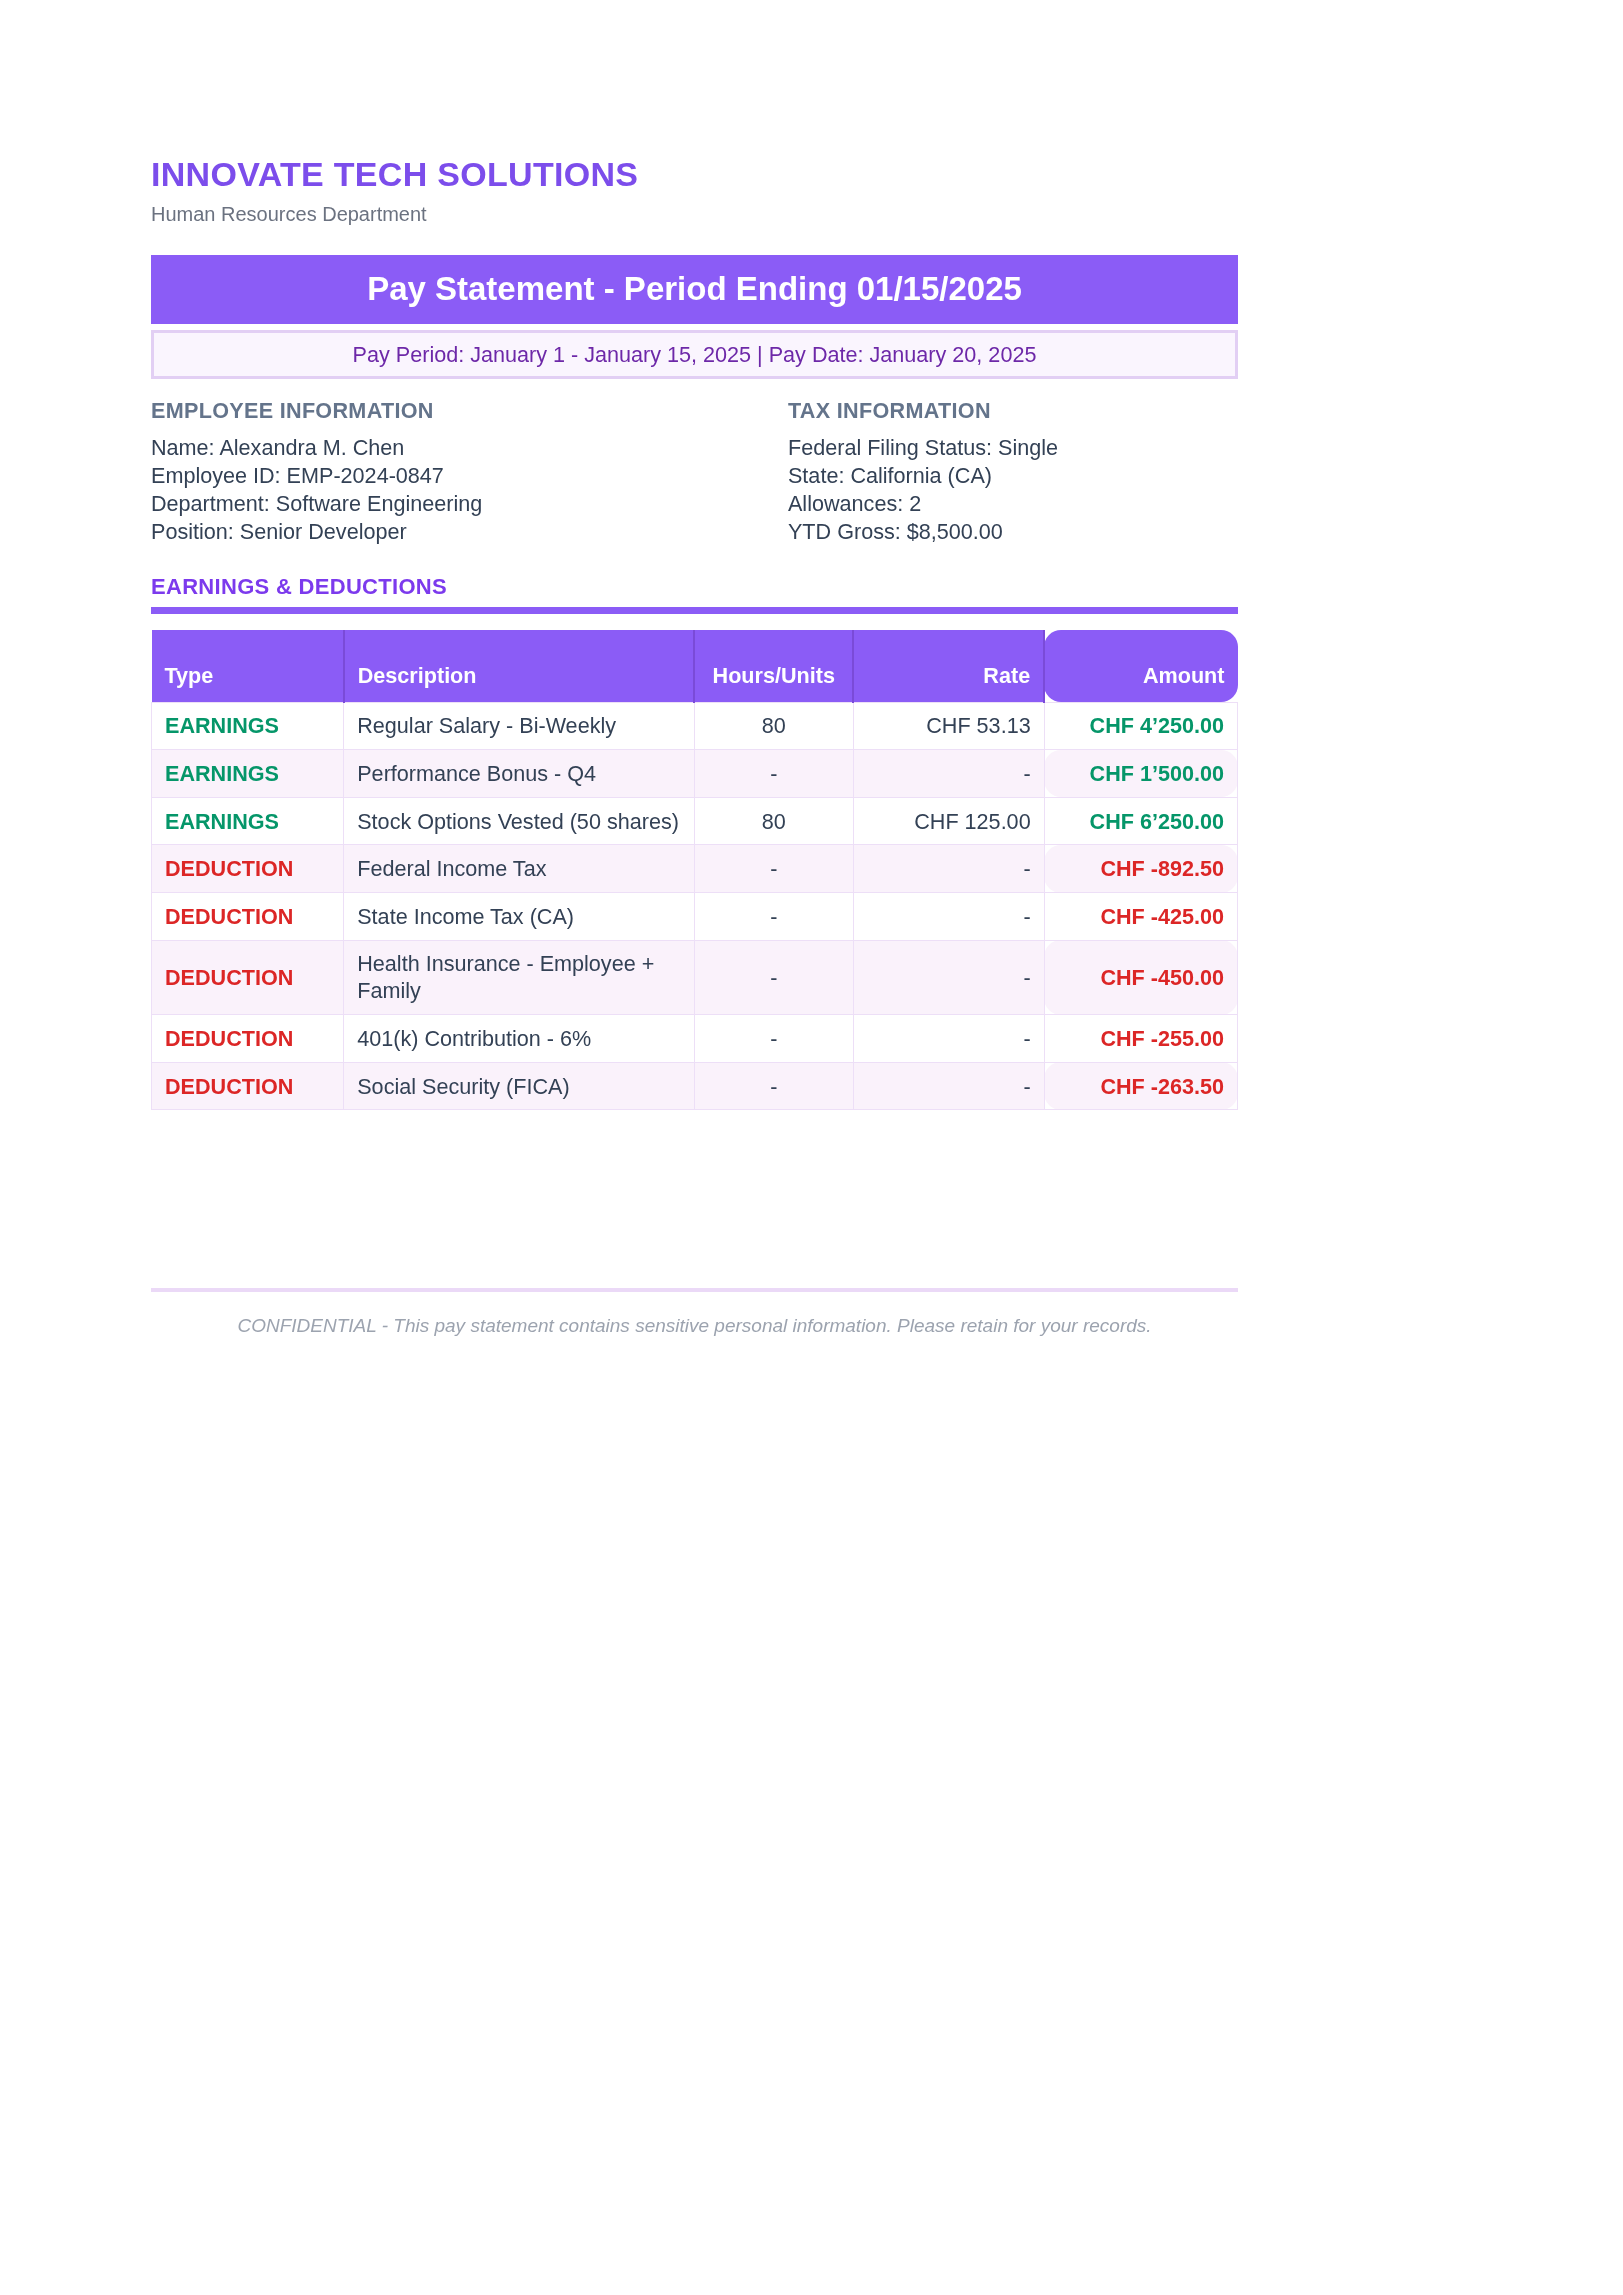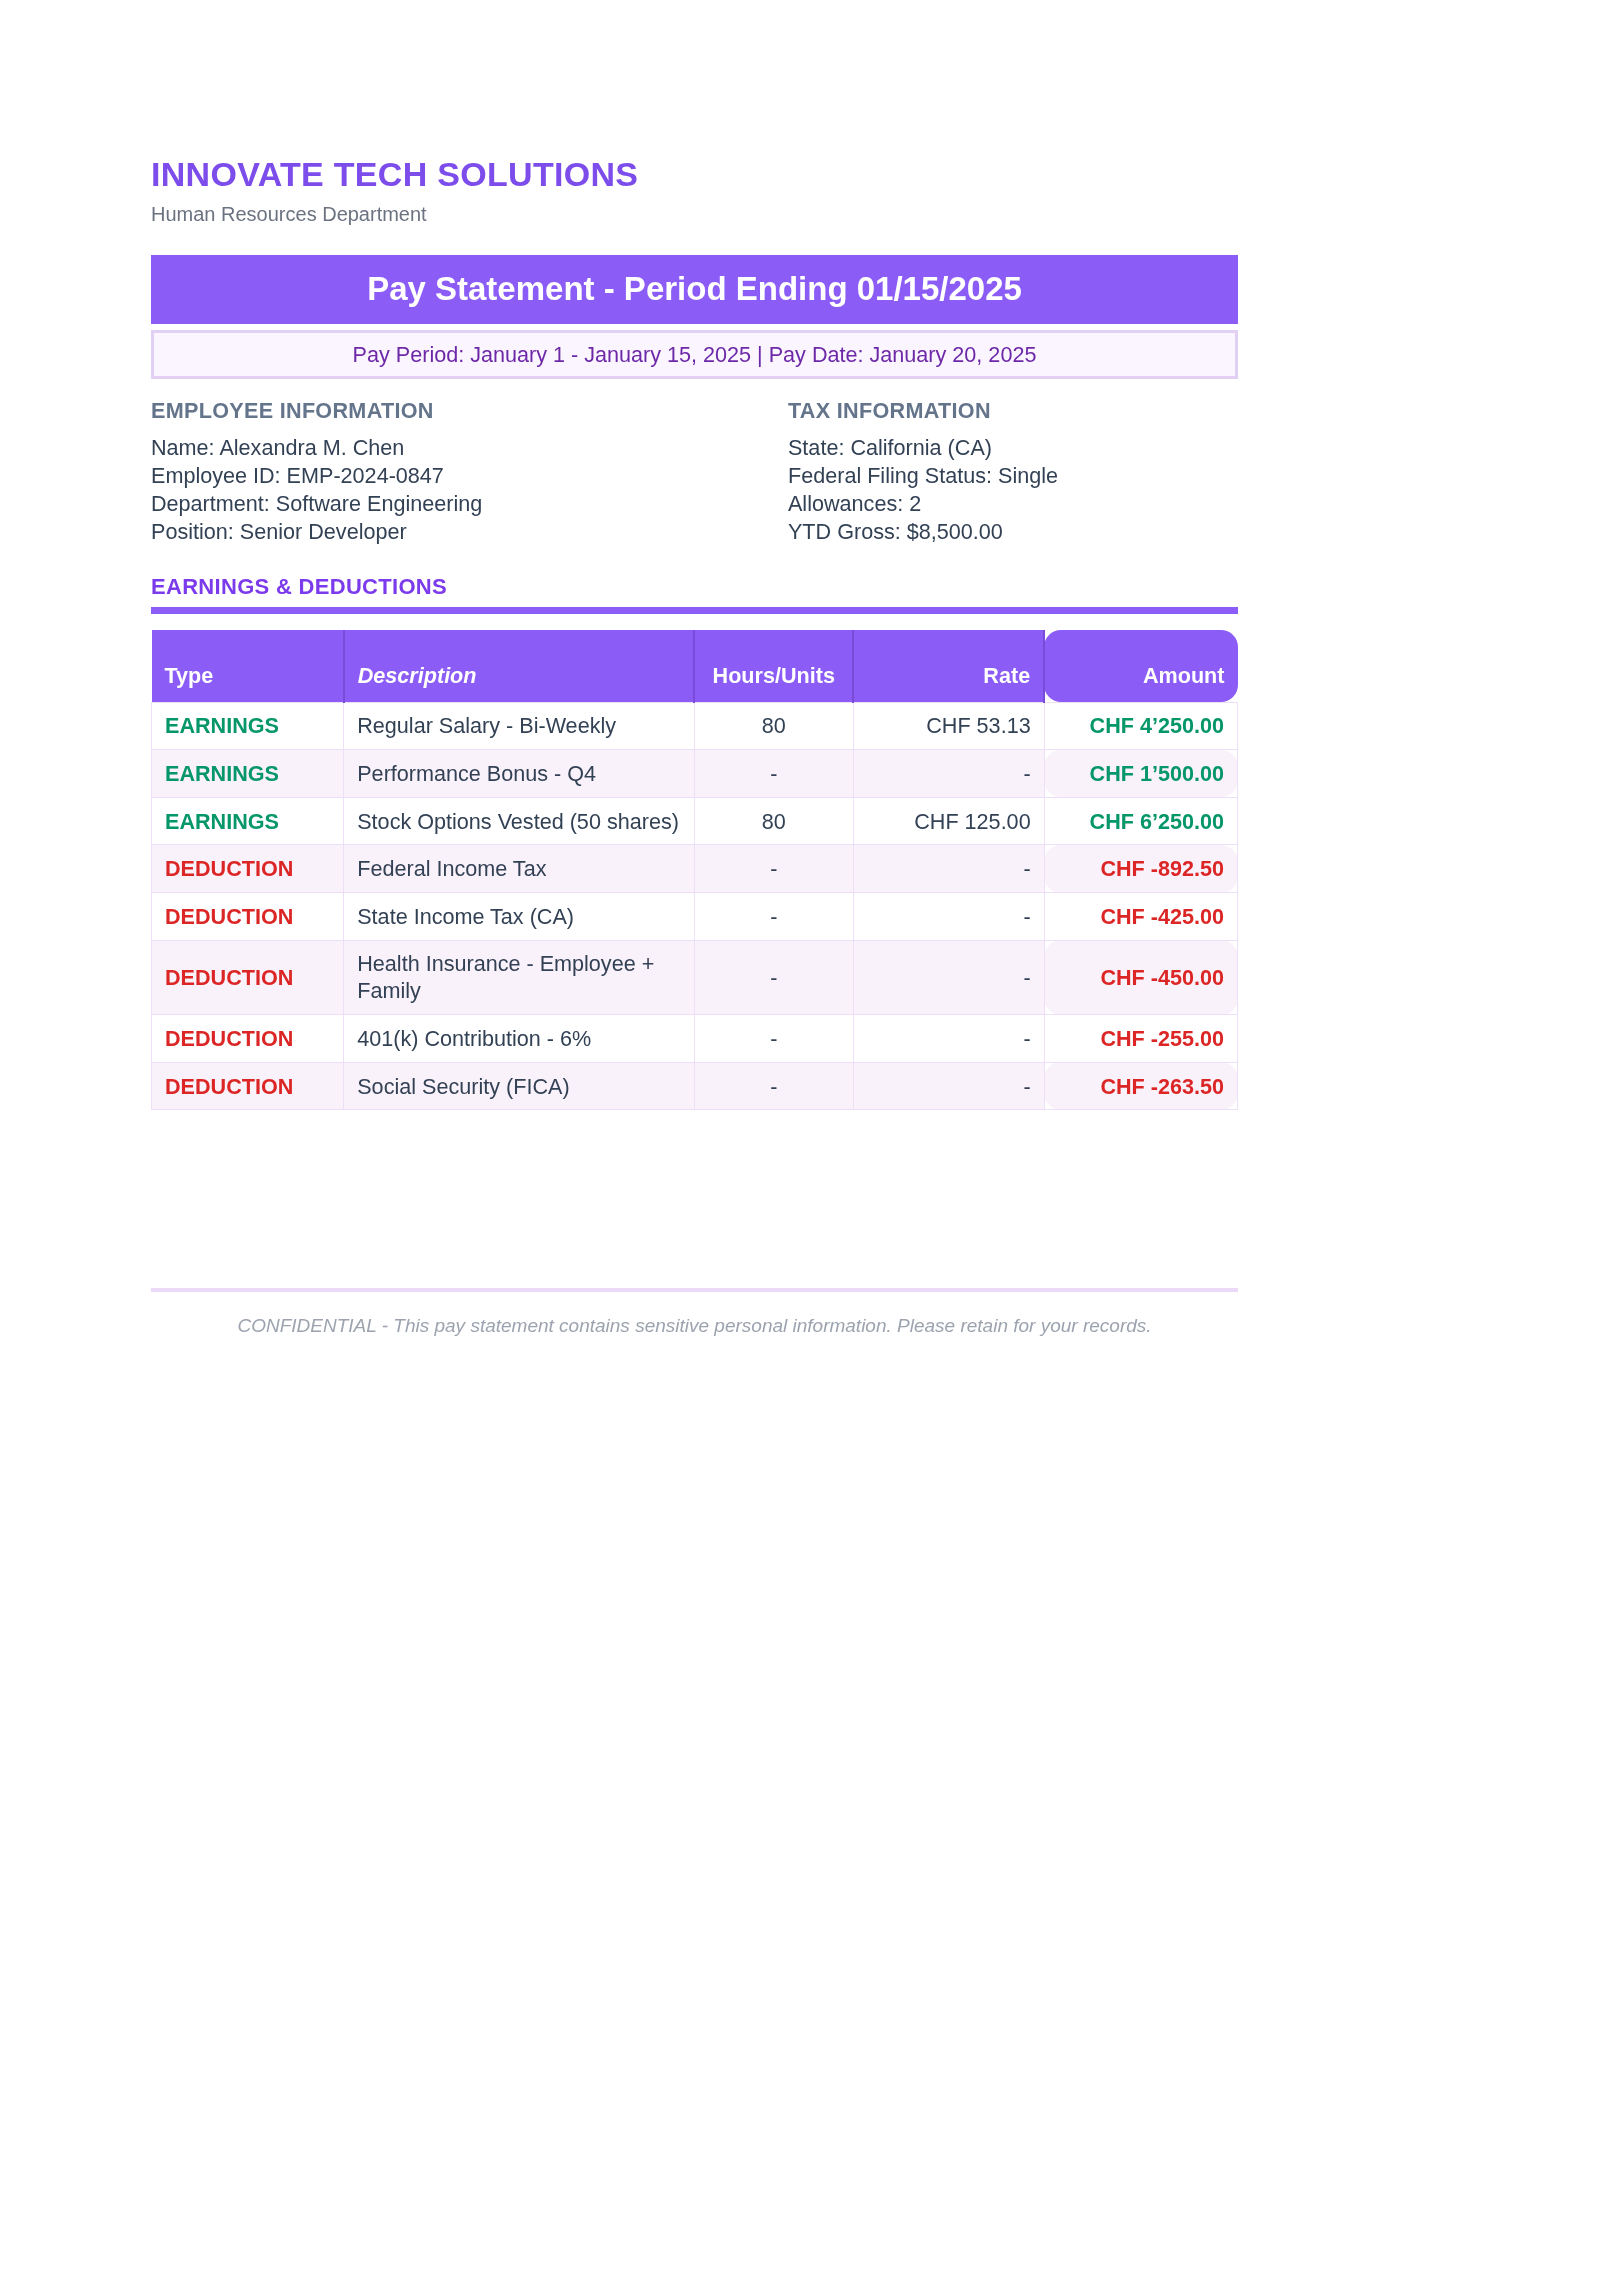--- a/index.html
+++ b/index.html
@@ -108,21 +108,21 @@
     font-size: 21.6px;
     color: var(--body-text, #334155);
     padding: 9.8px 13px;
     border: 1.3px solid var(--table-border, #EDDFF7);
     vertical-align: middle;
     background: #ffffff;
     line-height: 27px;
   }
   .pay-table tbody tr:nth-child(even) td { background: var(--row-alt, #FAF2FB); }
   .col-type { width: 17.7%; }
-  .col-desc { width: 32.3%; font-style: italic; }
+  .col-desc { width: 32.3%; }
   .col-hours { width: 14.6%; }
   .col-rate { width: 17.6%; }
   .col-amount { width: 17.8%; }
   .cell-type { font-weight: bold; }
   .cell-hours, th.col-hours { text-align: center; }
   .cell-rate, th.col-rate { text-align: right; }
   .cell-amount, th.col-amount { text-align: right; font-weight: bold; border-radius: 17px; }
   tr.earnings .cell-type, tr.earnings .cell-amount { color: var(--earnings, #059669); }
   tr.deduction .cell-type, tr.deduction .cell-amount { color: var(--deduction, #DC2626); }
   
@@ -161,22 +161,22 @@
       <ul class="info-lines">
         <li>Name: Alexandra M. Chen</li>
         <li>Employee ID: EMP-2024-0847</li>
         <li>Department: Software Engineering</li>
         <li>Position: Senior Developer</li>
       </ul>
     </div>
     <div class="info-col-right">
       <div class="info-heading">TAX INFORMATION</div>
       <ul class="info-lines">
+        <li>Federal Filing Status: Single</li>
         <li>State: California (CA)</li>
-        <li>Federal Filing Status: Single</li>
         <li>Allowances: 2</li>
         <li>YTD Gross: $8,500.00</li>
       </ul>
     </div>
   </div>
 
   <div class="section-header">EARNINGS &amp; DEDUCTIONS</div>
   <div class="section-underline"></div>
 
   <table class="pay-table">

